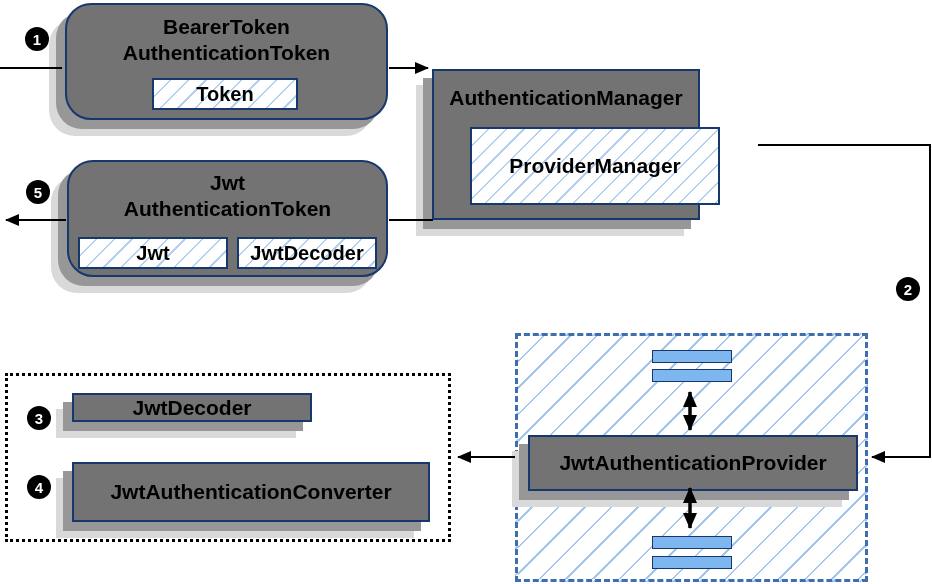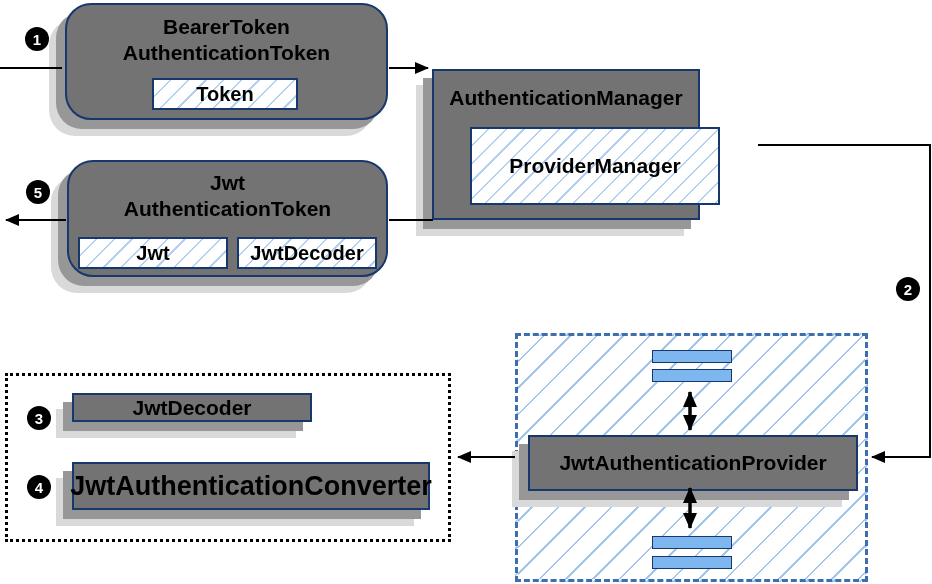--- a/index.html
+++ b/index.html
@@ -81,21 +81,21 @@
 
   <div class="node" style="left:432px; top:69px; width:268px; height:151px;">
     <div class="node-title" style="padding-top:14px;">AuthenticationManager</div>
     <div class="field" style="left:36px; top:56px; width:250px; height:78px; font-size:21px;">ProviderManager</div>
   </div>
 
   <div class="node center" style="left:528px; top:435px; width:330px; height:56px; font-size:21px;">JwtAuthenticationProvider</div>
 
   <div class="node center" style="left:72px; top:393px; width:240px; height:29px; font-size:21px;">JwtDecoder</div>
 
-  <div class="node center" style="left:72px; top:462px; width:358px; height:48px; font-size:27px;">JwtAuthenticationConverter</div>
+  <div class="node center" style="left:72px; top:462px; width:358px; height:60px; font-size:21px;">JwtAuthenticationConverter</div>
 
   <svg class="connectors" width="932" height="584" viewBox="0 0 932 584">
     <defs>
       <marker id="ah" markerUnits="userSpaceOnUse" markerWidth="14" markerHeight="12" refX="13" refY="6" orient="auto-start-reverse">
         <path d="M0,0 L14,6 L0,12 Z" fill="#000"></path>
       </marker>
       <marker id="ahBig" markerUnits="userSpaceOnUse" markerWidth="16" markerHeight="14" refX="15" refY="7" orient="auto-start-reverse">
         <path d="M0,0 L16,7 L0,14 Z" fill="#000"></path>
       </marker>
     </defs>

